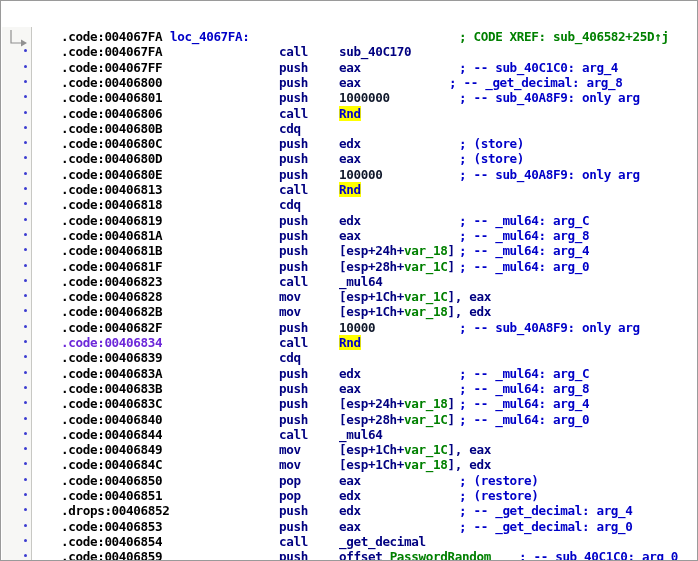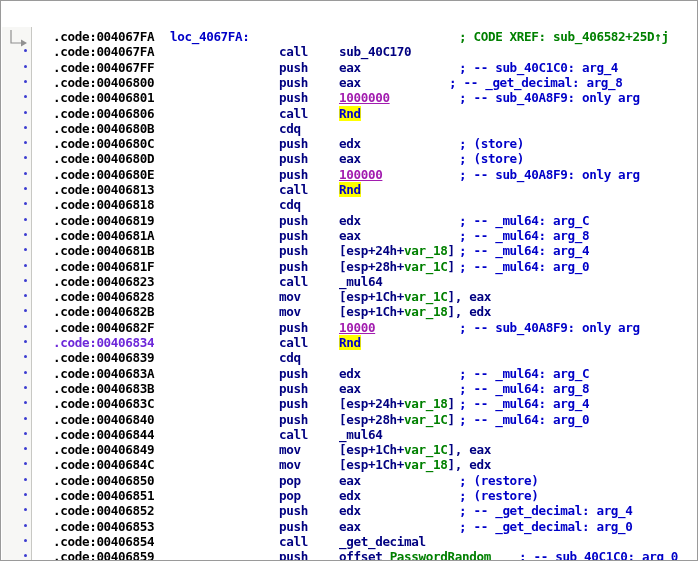--- a/index.html
+++ b/index.html
@@ -100,26 +100,26 @@
     letter-spacing: -0.35px;
   }
   .bullet {
     position: absolute;
     width: 3px; height: 3px;
     background: #3b3bd0;
     border-radius: 50%;
   }
 
   
-  .c-addr    { position: absolute; left: 8px;   color: #000000; padding-left: 12px; }
+  .c-addr    { position: absolute; left: 16px;   color: #000000; padding-left: 12px; }
   .c-addr.hl { color: #6d28d9; }
   .c-label   { position: absolute; left: 137px; color: #0000c8; }
   .c-mn      { position: absolute; left: 246px; color: #000080; }
   .c-op      { position: absolute; left: 306px; color: #000080; }
-  .c-op-num  { color: #a21caf; text-decoration: underline; }
+  .c-op-num  { color: #0f172a; }
   .c-op-grn  { color: #008000; }
   .c-op-hl   { background: #ffff00; color: #0000c8; }
   .c-cmt     { position: absolute; left: 426px; color: #0000c8; }
   .c-cmt.xref{ color: #008000; }
 
   
   #watermark {
     position: absolute;
     left: 505px; top: 539px;
     font-family: "Liberation Sans", sans-serif;
@@ -171,21 +171,21 @@
       <div class="code-line" style="top: 323.3px;"><span class="c-addr">.code:00406839</span><span class="c-mn">cdq</span></div>
       <div class="code-line" style="top: 338.6px;"><span class="c-addr">.code:0040683A</span><span class="c-mn">push</span><span class="c-op">edx</span><span class="c-cmt" style="left: 426px;">; -- _mul64: arg_C</span></div>
       <div class="code-line" style="top: 353.9px;"><span class="c-addr">.code:0040683B</span><span class="c-mn">push</span><span class="c-op">eax</span><span class="c-cmt" style="left: 426px;">; -- _mul64: arg_8</span></div>
       <div class="code-line" style="top: 369.2px;"><span class="c-addr">.code:0040683C</span><span class="c-mn">push</span><span class="c-op"><span>[esp+24h+</span><span class="c-op-grn">var_18</span><span>]</span></span><span class="c-cmt" style="left: 426px;">; -- _mul64: arg_4</span></div>
       <div class="code-line" style="top: 384.5px;"><span class="c-addr">.code:00406840</span><span class="c-mn">push</span><span class="c-op"><span>[esp+28h+</span><span class="c-op-grn">var_1C</span><span>]</span></span><span class="c-cmt" style="left: 426px;">; -- _mul64: arg_0</span></div>
       <div class="code-line" style="top: 399.8px;"><span class="c-addr">.code:00406844</span><span class="c-mn">call</span><span class="c-op">_mul64</span></div>
       <div class="code-line" style="top: 415.1px;"><span class="c-addr">.code:00406849</span><span class="c-mn">mov</span><span class="c-op"><span>[esp+1Ch+</span><span class="c-op-grn">var_1C</span><span>], eax</span></span></div>
       <div class="code-line" style="top: 430.4px;"><span class="c-addr">.code:0040684C</span><span class="c-mn">mov</span><span class="c-op"><span>[esp+1Ch+</span><span class="c-op-grn">var_18</span><span>], edx</span></span></div>
       <div class="code-line" style="top: 445.7px;"><span class="c-addr">.code:00406850</span><span class="c-mn">pop</span><span class="c-op">eax</span><span class="c-cmt" style="left: 426px;">; (restore)</span></div>
       <div class="code-line" style="top: 461px;"><span class="c-addr">.code:00406851</span><span class="c-mn">pop</span><span class="c-op">edx</span><span class="c-cmt" style="left: 426px;">; (restore)</span></div>
-      <div class="code-line" style="top: 476.3px;"><span class="c-addr">.code:00406852</span><span class="c-mn">push</span><span class="c-op">edx</span><span class="c-cmt" style="left: 426px; text-align: right;">; -- _get_decimal: arg_4</span></div>
+      <div class="code-line" style="top: 476.3px;"><span class="c-addr">.drops:00406852</span><span class="c-mn">push</span><span class="c-op">edx</span><span class="c-cmt" style="left: 426px; text-align: right;">; -- _get_decimal: arg_4</span></div>
       <div class="code-line" style="top: 491.6px;"><span class="c-addr">.code:00406853</span><span class="c-mn">push</span><span class="c-op">eax</span><span class="c-cmt" style="left: 426px;">; -- _get_decimal: arg_0</span></div>
       <div class="code-line" style="top: 506.9px;"><span class="c-addr">.code:00406854</span><span class="c-mn">call</span><span class="c-op">_get_decimal</span></div>
       <div class="code-line" style="top: 522.2px;"><span class="c-addr">.code:00406859</span><span class="c-mn">push</span><span class="c-op"><span>offset </span><span class="c-op-grn">PasswordRandom</span><span></span></span><span class="c-cmt" style="left: 486px;">; -- sub_40C1C0: arg_0</span></div>
       <div class="code-line" style="top: 537.5px;"></div>
     </div>
 
 
 <span class="bullet" style="top: 48.3px; left: 23px; position: absolute;"></span>
     <span class="bullet" style="top: 63.6px; left: 23px; position: absolute;"></span>
     <span class="bullet" style="top: 78.9px; left: 23px; position: absolute;"></span>

